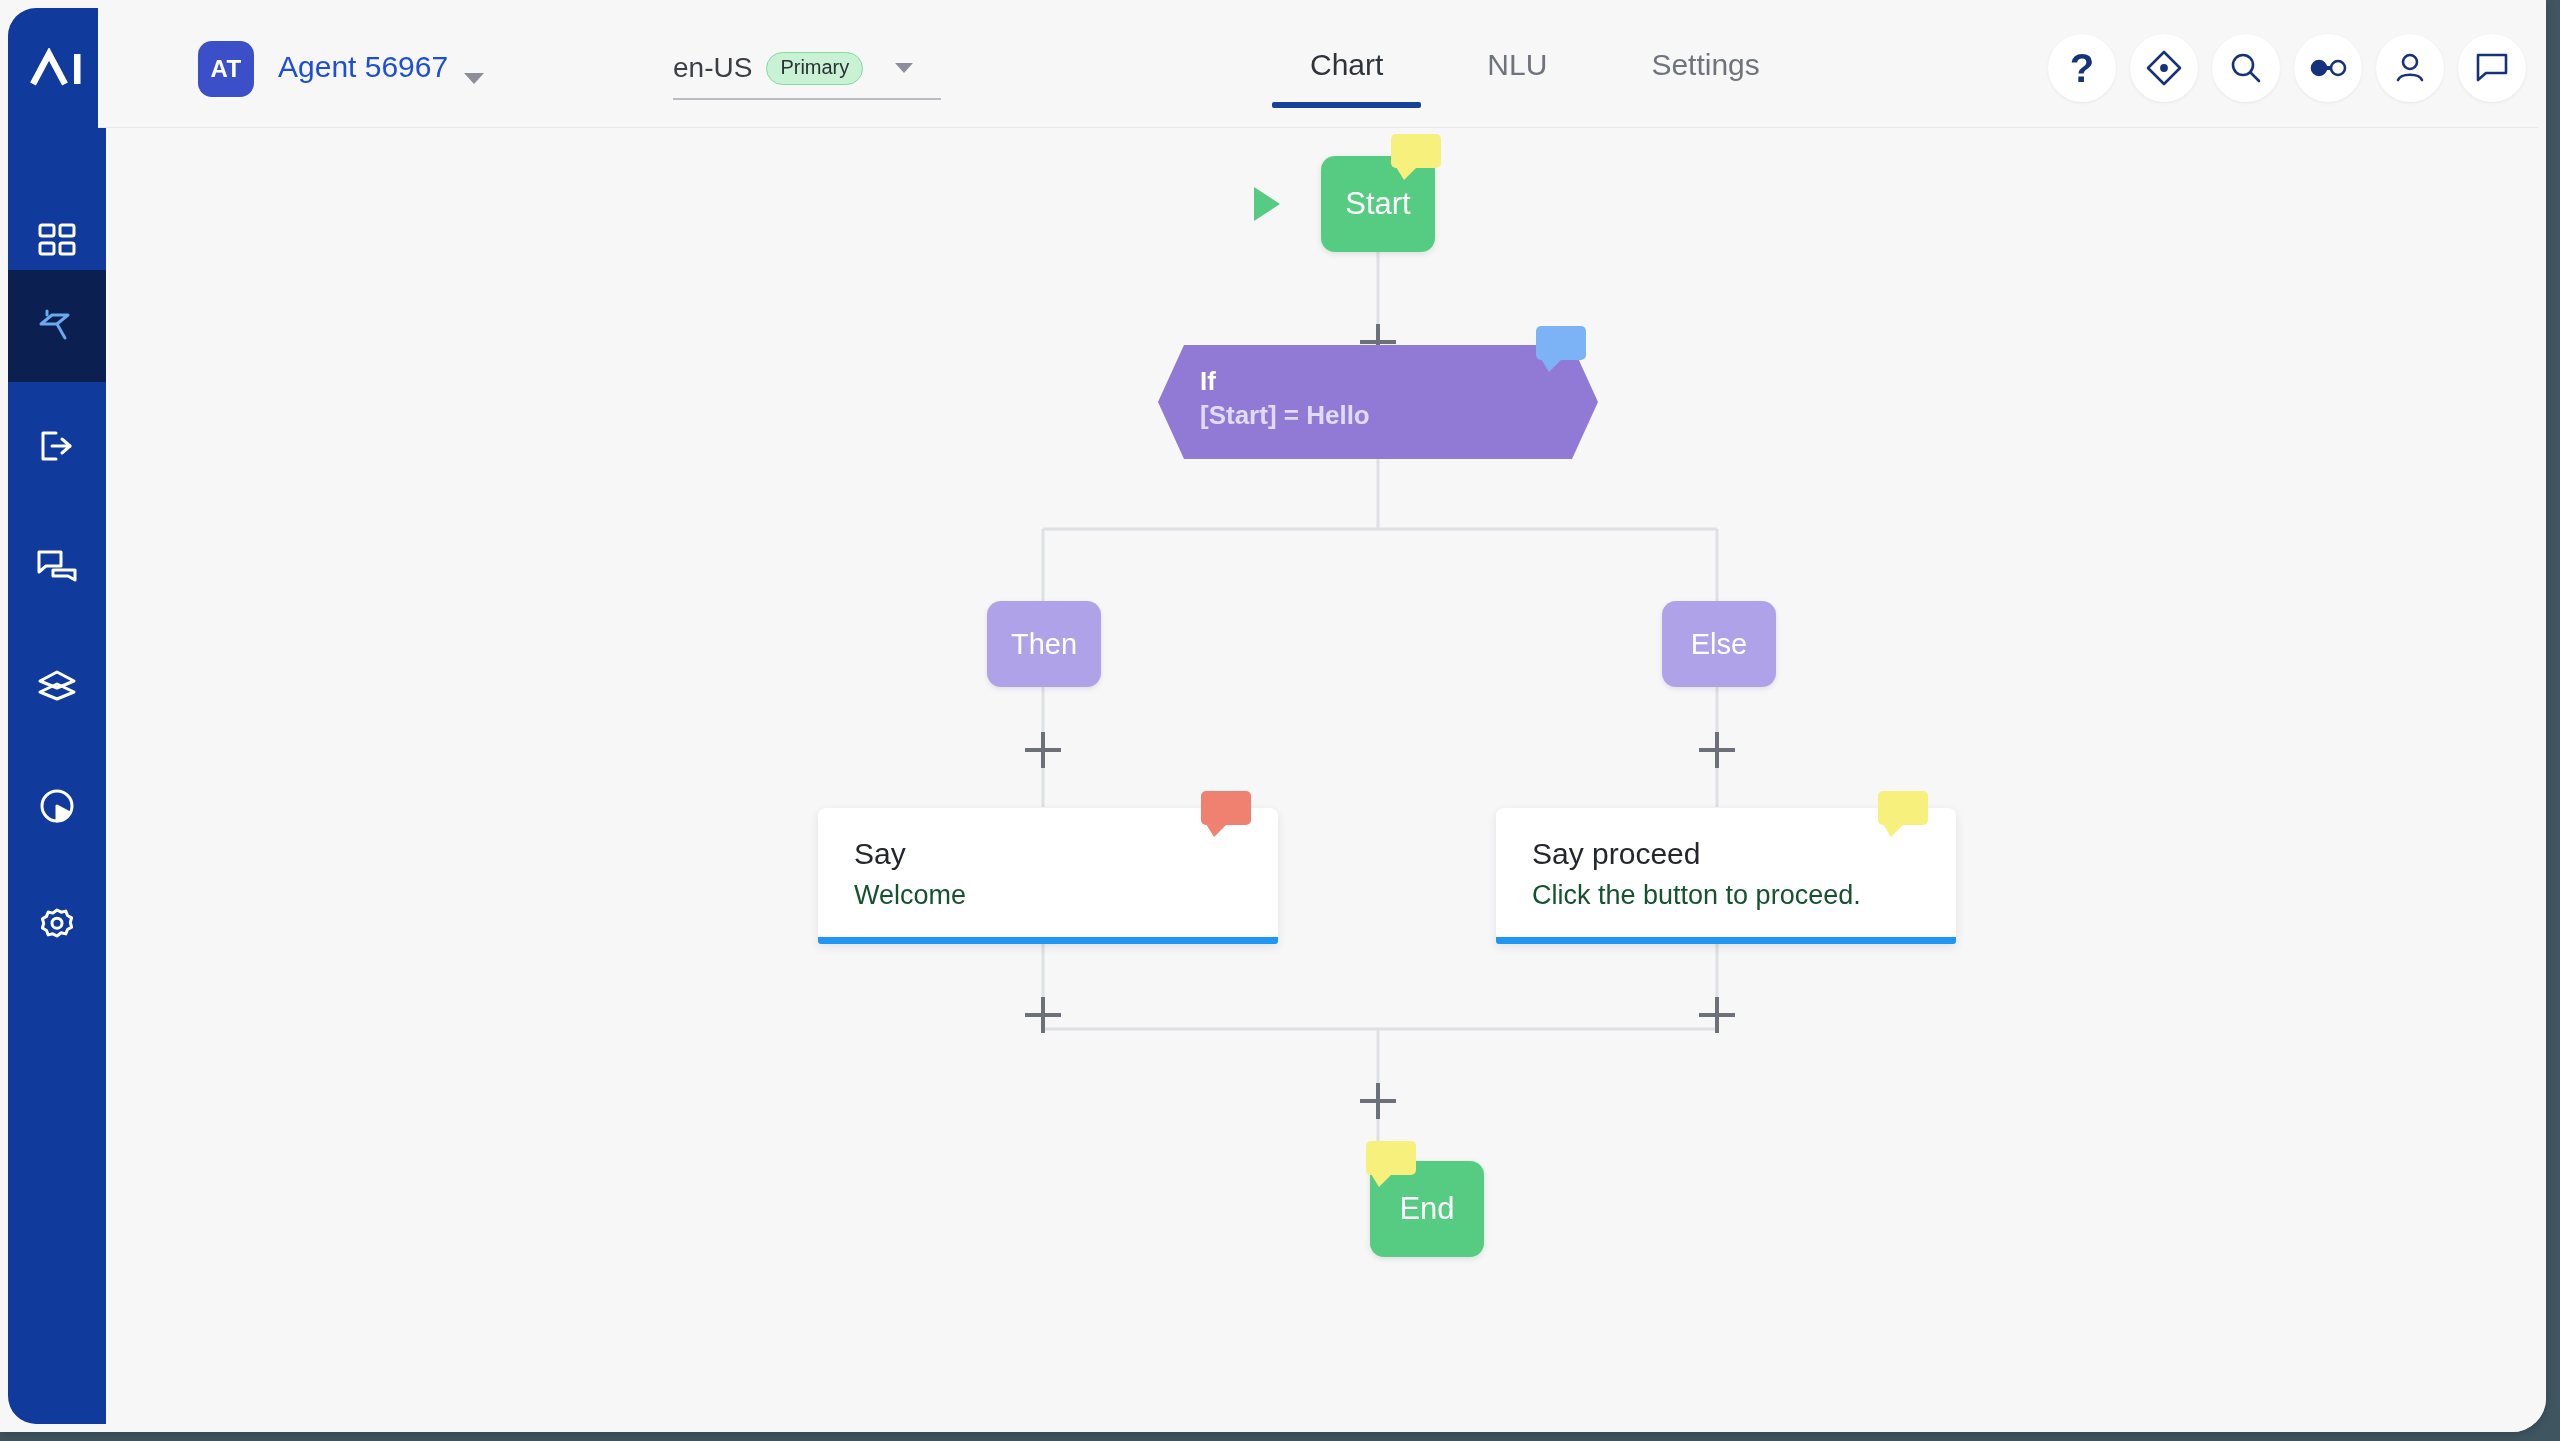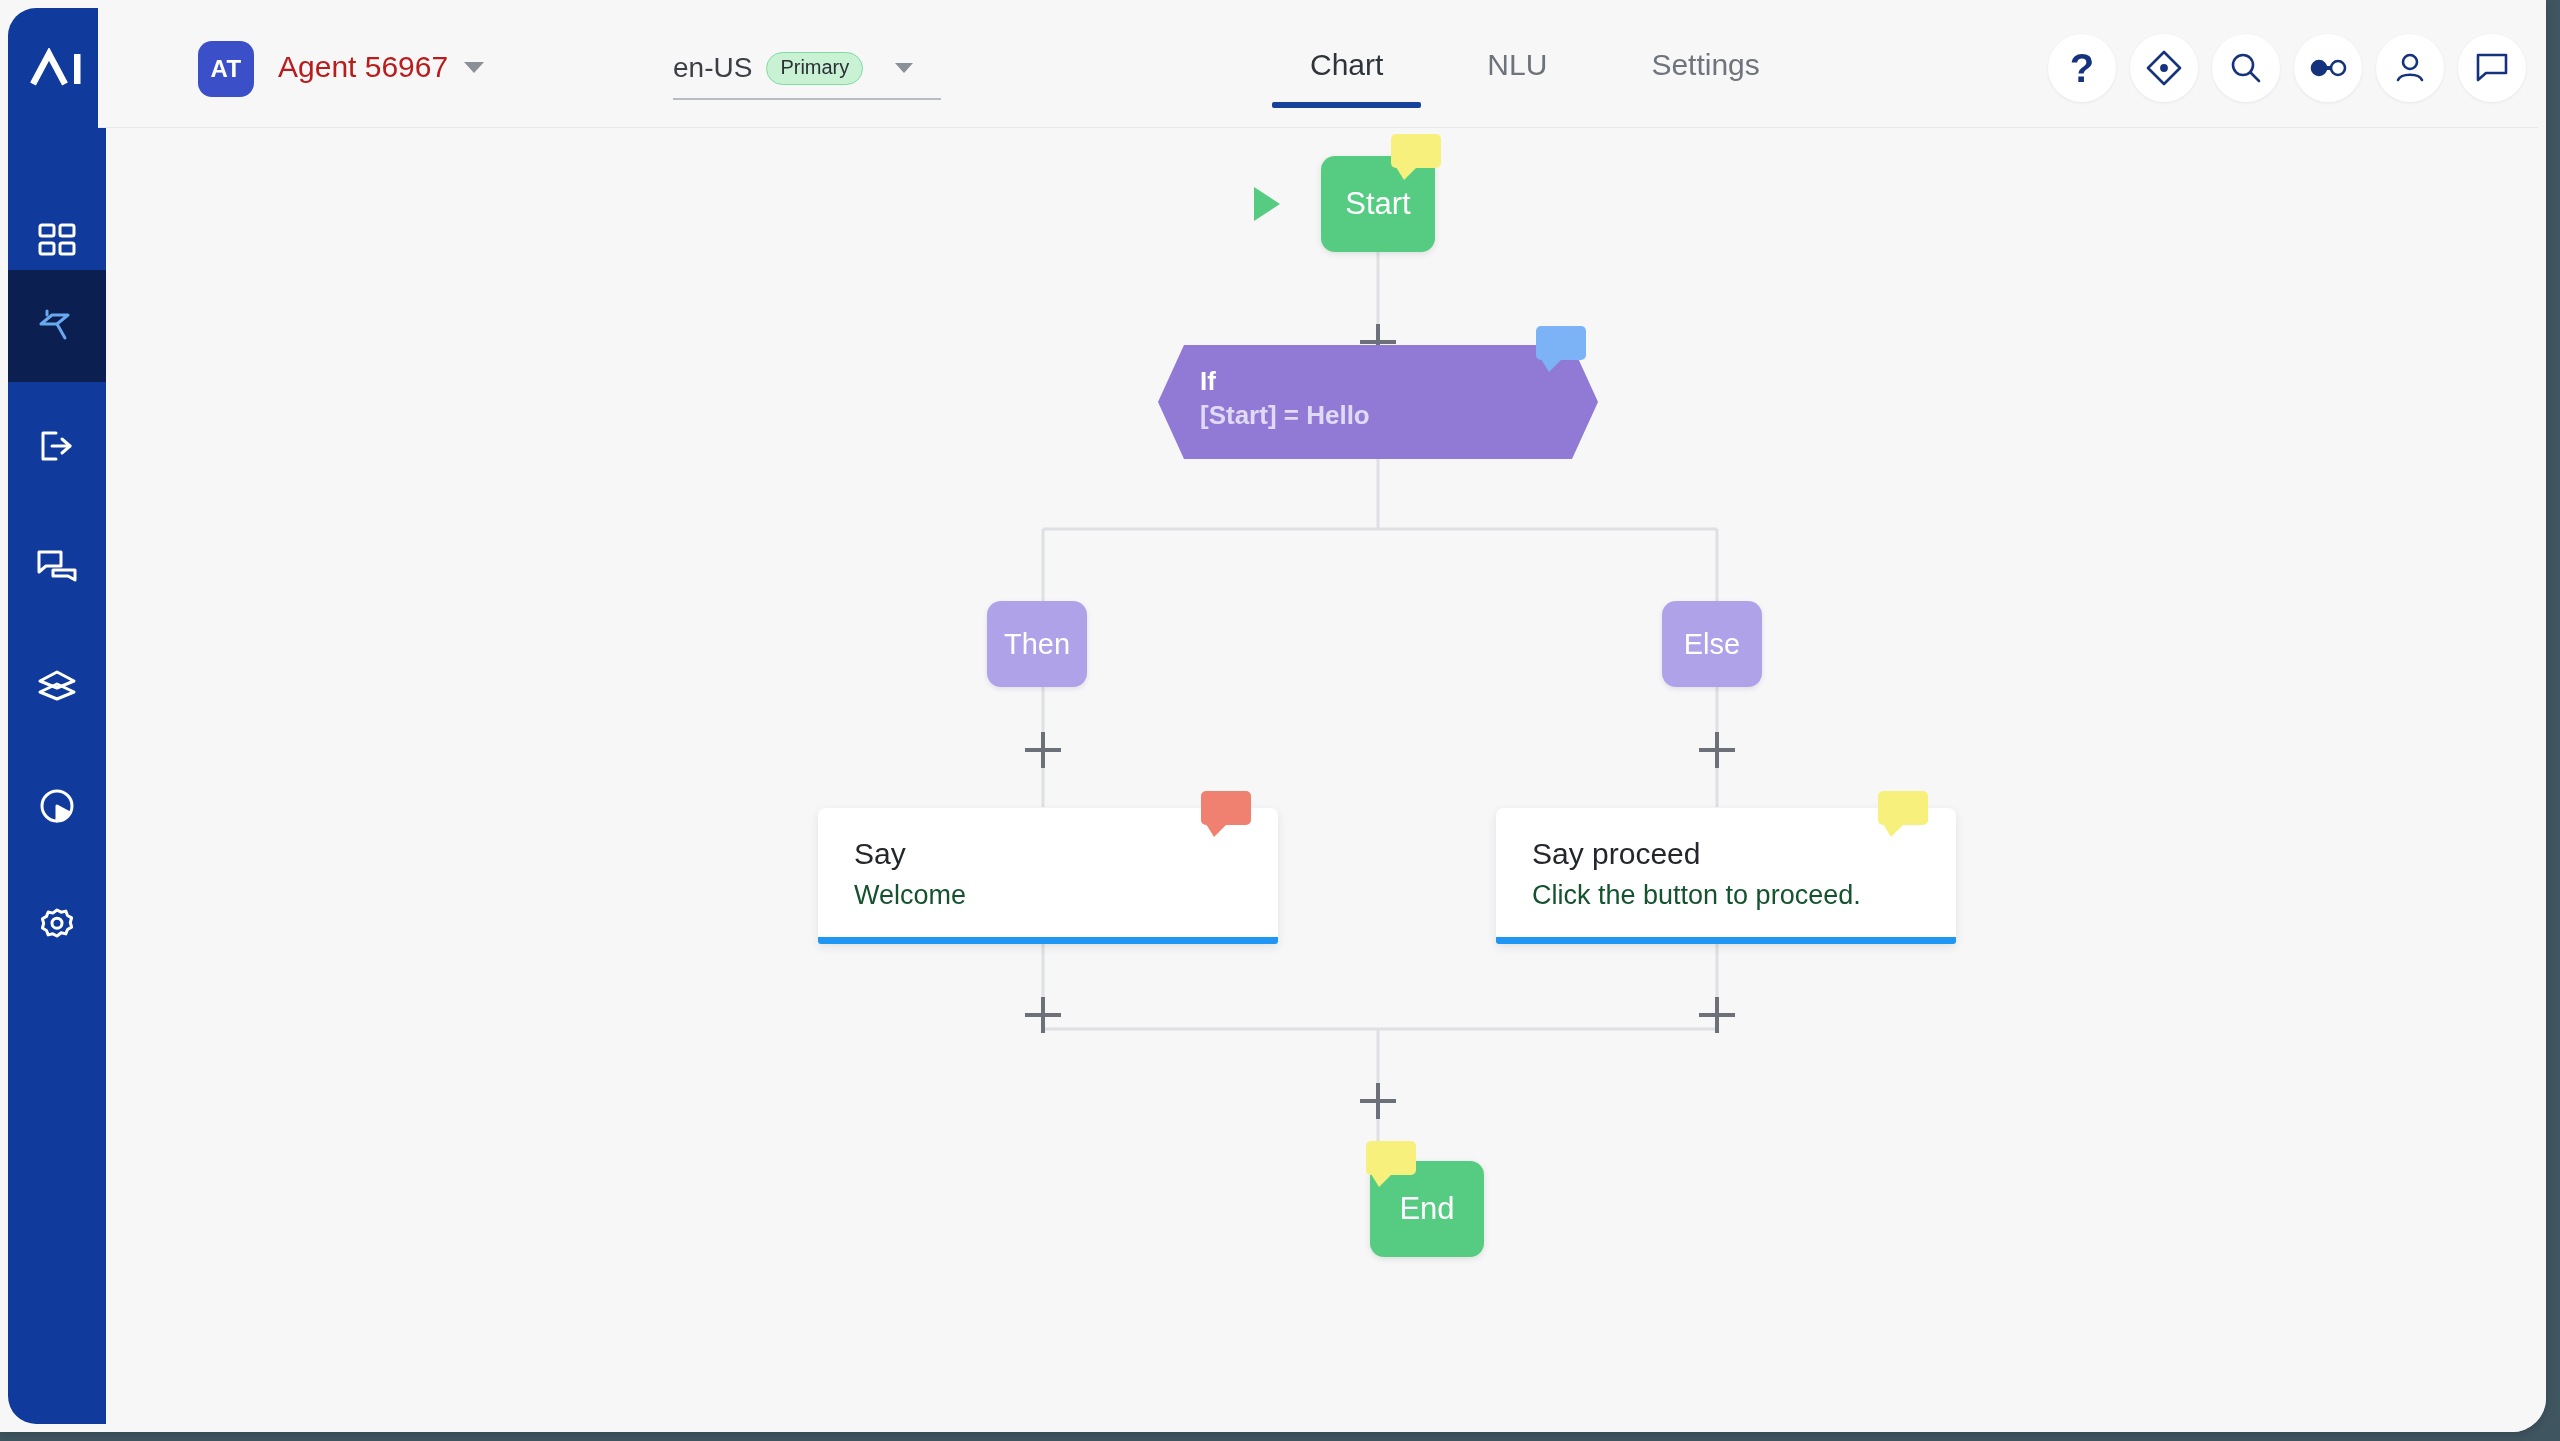--- a/index.html
+++ b/index.html
@@ -56,22 +56,22 @@
   .brand-chip {
     position: absolute; left: 100px; top: 33px;
     width: 56px; height: 56px; border-radius: 14px;
     background: #3b50c8;
     display: flex; align-items: center; justify-content: center;
     color: #fff; font-size: 24px; font-weight: 700; letter-spacing: .5px;
     cursor: pointer;
   }
   .agent-select {
     position: absolute; left: 180px; top: 42px;
-    display: flex; align-items: center; gap: 16px;
-    font-size: 30px; color: #b91c1c; cursor: pointer;
+    display: flex; align-items: flex-end; gap: 16px;
+    font-size: 30px; color: #1d4ed8; cursor: pointer;
   }
   .lang-select {
     position: absolute; left: 575px; top: 30px;
     width: 268px; height: 62px;
     display: flex; align-items: center; gap: 14px;
     border-bottom: 2px solid #b9bcc2;
     cursor: pointer;
   }
   .lang-select .lang-code { font-size: 28px; color: #3b3f45; }
   .badge-primary {
@@ -158,21 +158,21 @@
     background: #9179d6;
     color: #fff;
     clip-path: polygon(26px 0, calc(100% - 26px) 0, 100% 50%, calc(100% - 26px) 100%, 26px 100%, 0 50%);
     padding: 20px 0 0 42px;
     cursor: pointer;
   }
   .if-node .t1 { font-size: 26px; font-weight: 700; line-height: 1.25; }
   .if-node .t2 { font-size: 26px; font-weight: 700; color: rgba(255,255,255,.72); line-height: 1.35; }
 
   .branch-node {
-    width: 100px; height: 86px; border-radius: 14px;
+    width: 114px; height: 86px; border-radius: 14px;
     background: #b0a2e8;
     display: flex; align-items: center; justify-content: center;
     color: #fff; font-size: 29px;
     box-shadow: 0 2px 5px rgba(60,50,100,.12);
     cursor: pointer;
   }
 
   .say-card {
     width: 460px; height: 136px;
     background: #fff;

